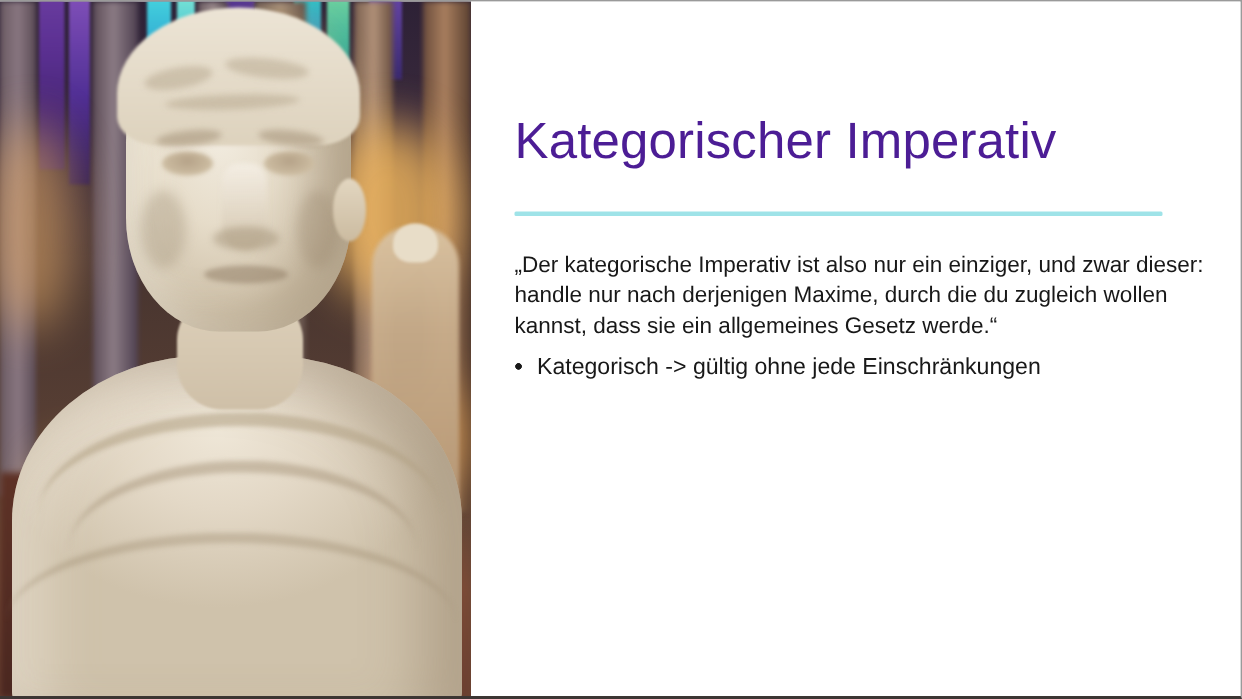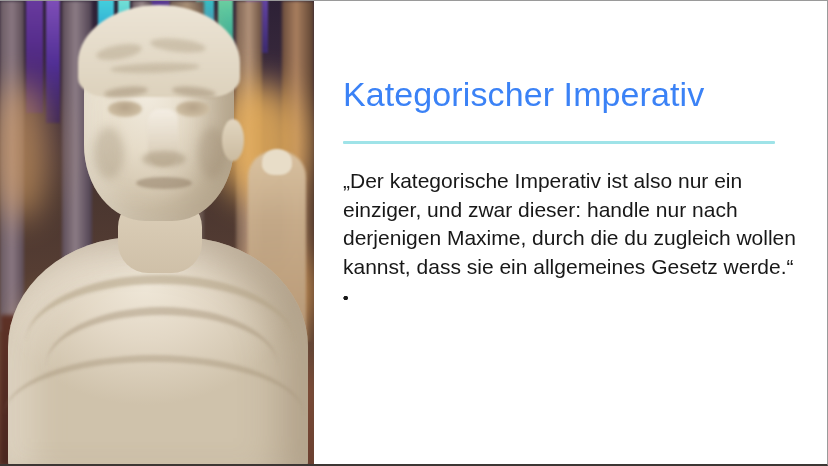--- a/index.html
+++ b/index.html
@@ -296,21 +296,21 @@
   }
 
   #title {
     position: absolute;
     left: 29px;
     top: 74px;
     width: 460px;
     font-size: 34px;
     font-weight: 300;
     letter-spacing: .1px;
-    color: #3b82f6;
+    color: #4c1d95;
     line-height: 1.15;
     white-space: nowrap;
   }
 
   #accent-rule {
     position: absolute;
     left: 29px;
     top: 140px;
     width: 432px;
     height: 3px;
@@ -321,21 +321,21 @@
   #body {
     position: absolute;
     left: 22px;
     top: 166px;
     width: 470px;
   }
 
   .quote {
     margin: 0 0 6px 0;
     padding: 0 0 0 7px;
-    font-size: 21px;
+    font-size: 15px;
     line-height: 1.36;
     color: #181818;
     font-weight: 400;
   }
 
   .bullets {
     list-style: none;
     margin: 0;
     padding: 0;
   }
@@ -426,18 +426,19 @@
 
       <ul class="bullets">
         <li>
           <span class="dot">•</span>
         </li>
         <li>
           <span class="dot">•</span>
         </li>
         <li>
           <span class="dot">•</span>
+          <span>Kategorisch -&gt; gültig ohne jede Einschränkungen</span>
         </li>
       </ul>
     </div>
 
   </div>
 </div>
 
 </body></html>

